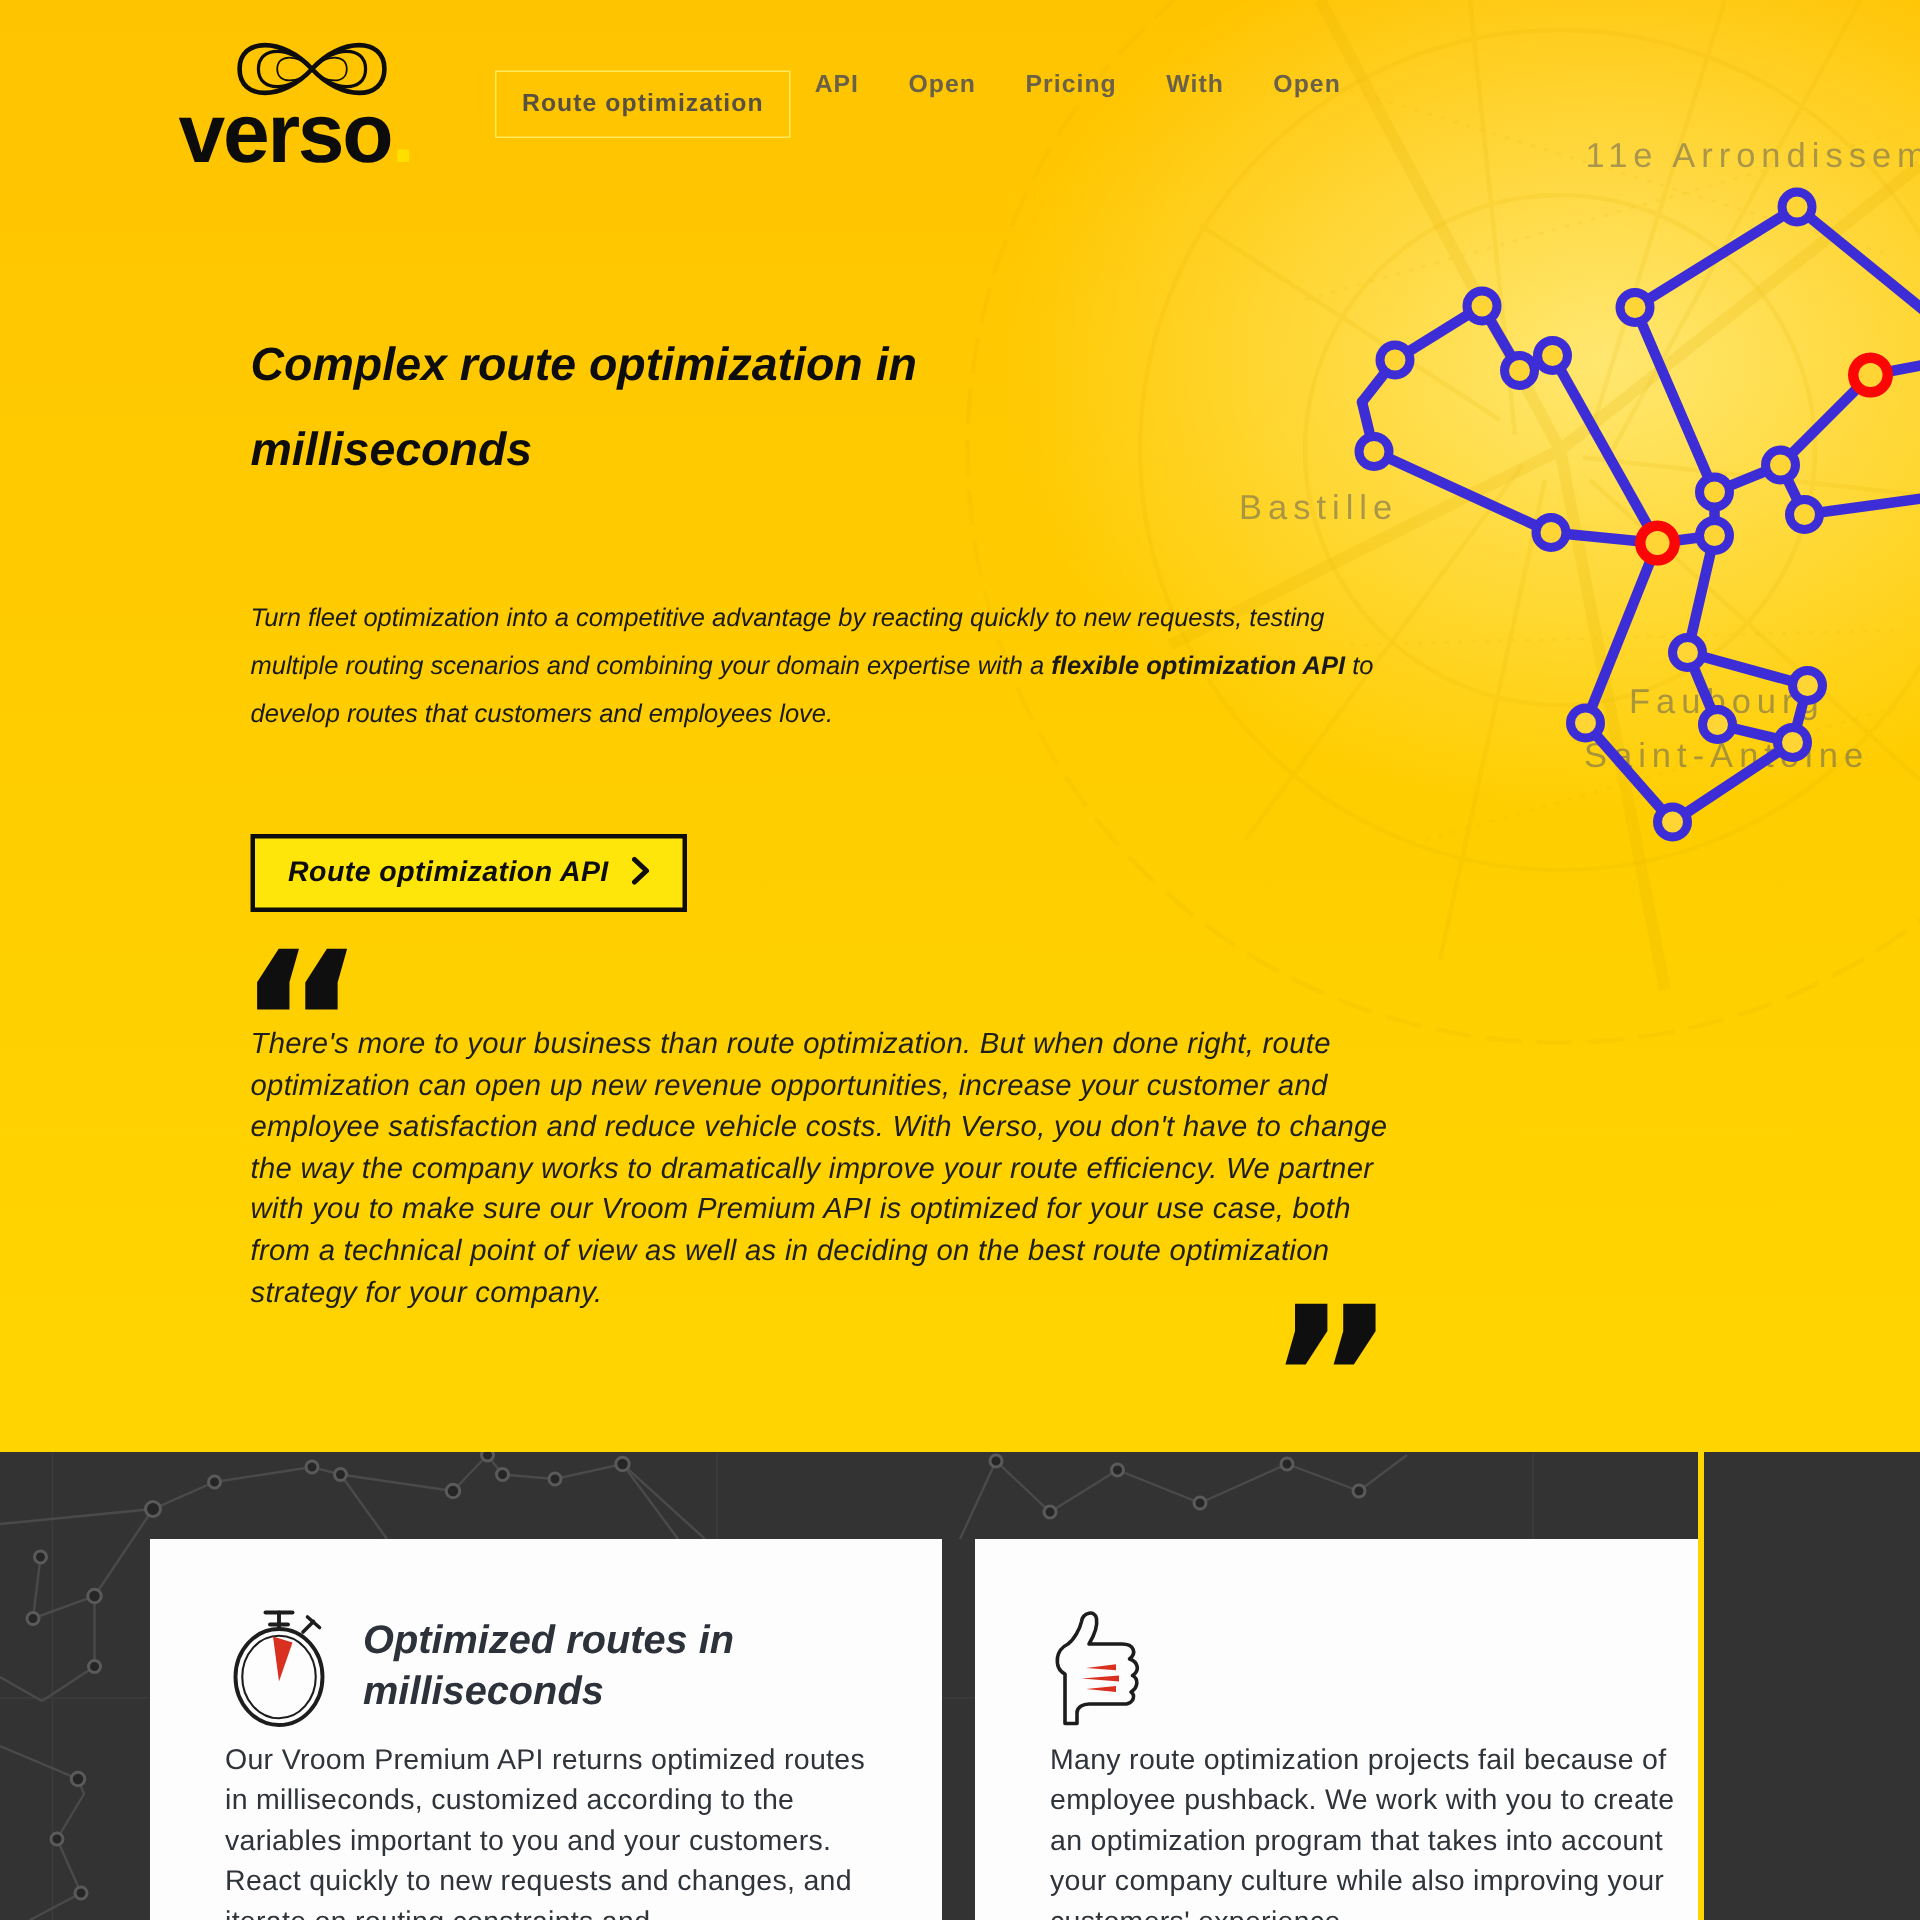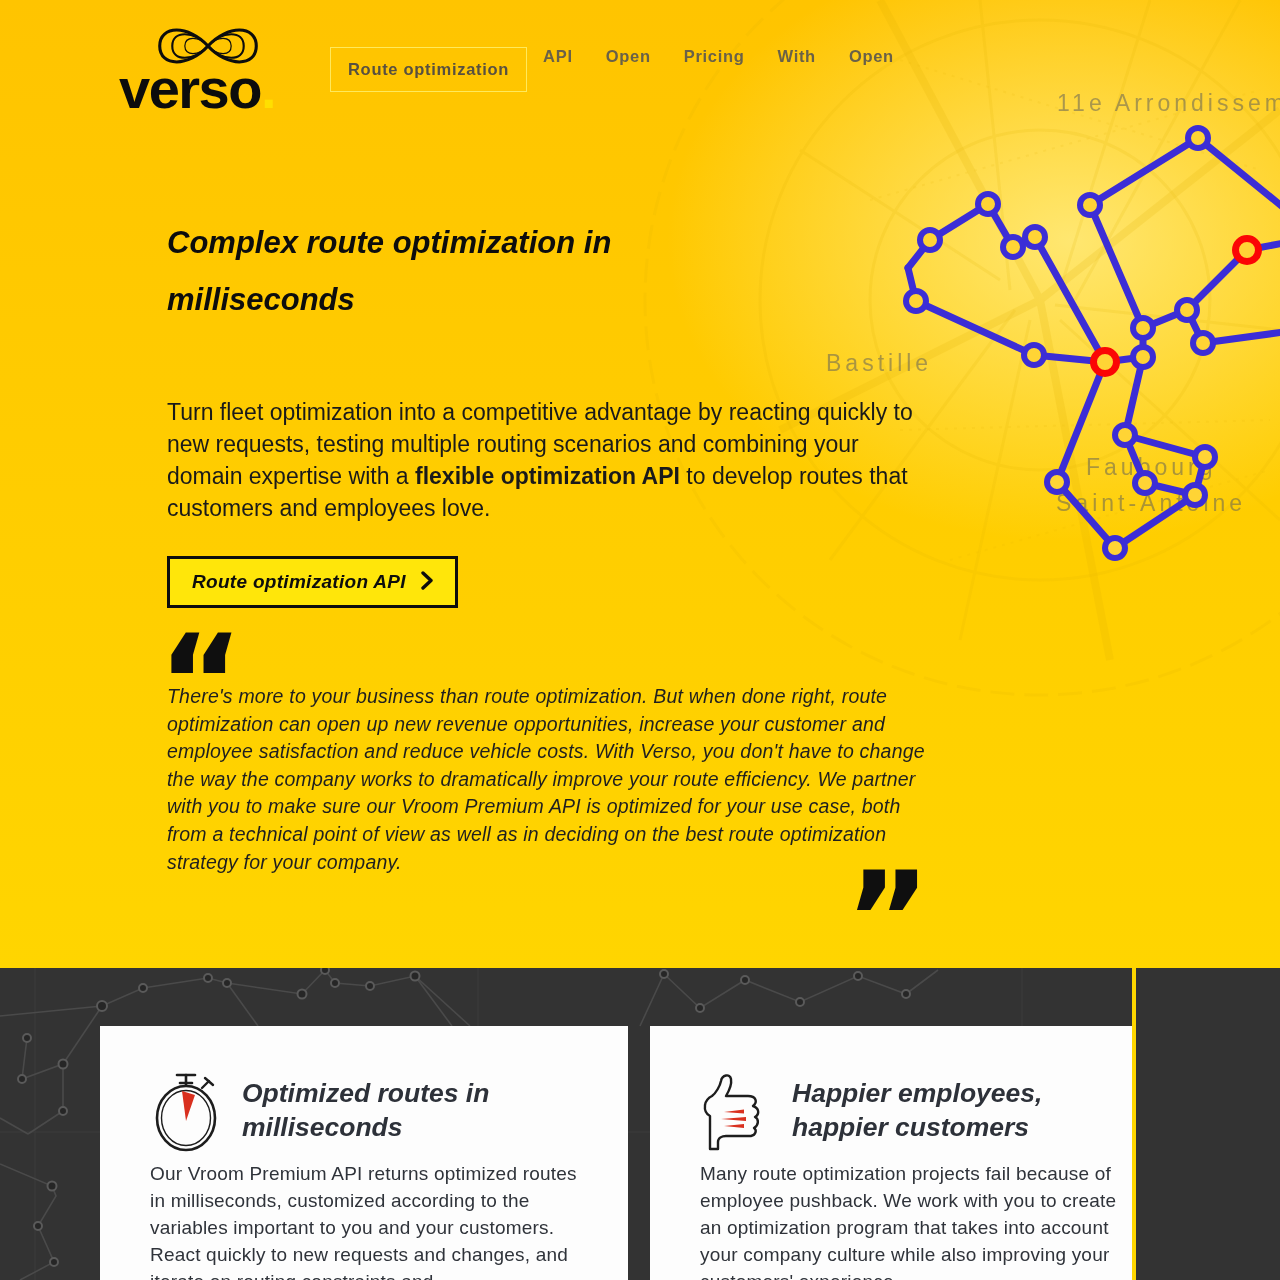--- a/index.html
+++ b/index.html
@@ -32,21 +32,21 @@
   .nav-item.active{
     border:1px solid #ffe95c;color:#585040;padding:12px 17px;margin-right:16px;
   }
   
   .hero-title{
     position:absolute;left:167px;top:214px;width:760px;
     font-size:31px;line-height:57px;font-weight:800;font-style:italic;color:#0d0d0d;
   }
   .hero-lead{
     position:absolute;left:167px;top:396px;width:768px;
-    font-size:23px;line-height:32px;color:#1a1a1a;
+    font-size:17px;line-height:32px;color:#1a1a1a;font-style:italic;
   }
   .hero-lead b{font-weight:700;}
   .cta{
     position:absolute;left:167px;top:556px;display:inline-flex;align-items:flex-start;gap:15px;
     background:#ffe60a;border:3px solid #0d0d0d;padding:12px 22px;cursor:pointer;
     font-size:19px;font-weight:800;font-style:italic;color:#0d0d0d;letter-spacing:.3px;
   }
   .quote-mark{
     position:absolute;font-family:"DejaVu Sans",sans-serif;font-weight:bold;
     font-size:130px;color:#0f0f0f;line-height:1;font-style:normal;
@@ -110,21 +110,21 @@
         <line x1="900" y1="60" x2="1260" y2="170"></line>
         <line x1="870" y1="200" x2="1260" y2="90"></line>
         <line x1="900" y1="430" x2="1270" y2="420"></line>
         <line x1="950" y1="560" x2="1270" y2="470"></line>
       </g>
     </g>
   </svg>
 
   <div id="map-labels">
       <div class="map-label" style="left: 1057px; top: 90px;">11e Arrondissement</div>
-      <div class="map-label" style="left: 826px; top: 350px;">Bastille</div>
+      <div class="map-label" style="left: 826px; top: 325px;">Bastille</div>
       <div class="map-label" style="left: 1086px; top: 454px;">Faubourg</div>
       <div class="map-label" style="left: 1056px; top: 490px;">Saint-Antoine</div>
     </div>
 
   <svg class="hero-svg">
     <g id="route-layer">
         <line x1="930" y1="240" x2="908" y2="268" stroke="#3c2dd6" stroke-width="7" stroke-linecap="round"></line>
         <line x1="908" y1="268" x2="916" y2="301" stroke="#3c2dd6" stroke-width="7" stroke-linecap="round"></line>
         <line x1="930" y1="240" x2="988" y2="204" stroke="#3c2dd6" stroke-width="7" stroke-linecap="round"></line>
         <line x1="988" y1="204" x2="1013" y2="247" stroke="#3c2dd6" stroke-width="7" stroke-linecap="round"></line>
@@ -291,22 +291,18 @@
   <div class="card card-2">
     <div class="card-head">
       <svg class="card-icon" viewBox="0 0 72 80">
         <path d="M10,77 L10,44 Q4,41 5,33 Q6,27 12,24 C16,21 20,14 21,9 C22,3 30,1 31,7 C32,13 29,19 26,24 L48,24 C56,24 58,30 53,34 C59,36 60,42 55,45 C59,47 59,53 54,56 C57,58 56,63 51,64 L26,64 C22,64 18,66 18,70 L18,77 Z" fill="none" stroke="#1d1d1d" stroke-width="2.4" stroke-linejoin="round"></path>
         <g fill="#d9301f">
           <polygon points="24,40 44,37.5 44,41.5"></polygon>
           <polygon points="21,47 46,45 46,49"></polygon>
           <polygon points="24,54 44,52 44,56"></polygon>
         </g>
       </svg>
-      <div class="card-title">
-        <span>Happier employees,</span><br>
-        <span>happier customers</span>
-      </div>
     </div>
     <div class="card-body">Many route optimization projects fail because of employee pushback. We work with you to create an optimization program that takes into account your company culture while also improving your customers' experience</div>
   </div>
 
   <div class="edge-stripe"></div>
 </div>
 
 </body></html>

